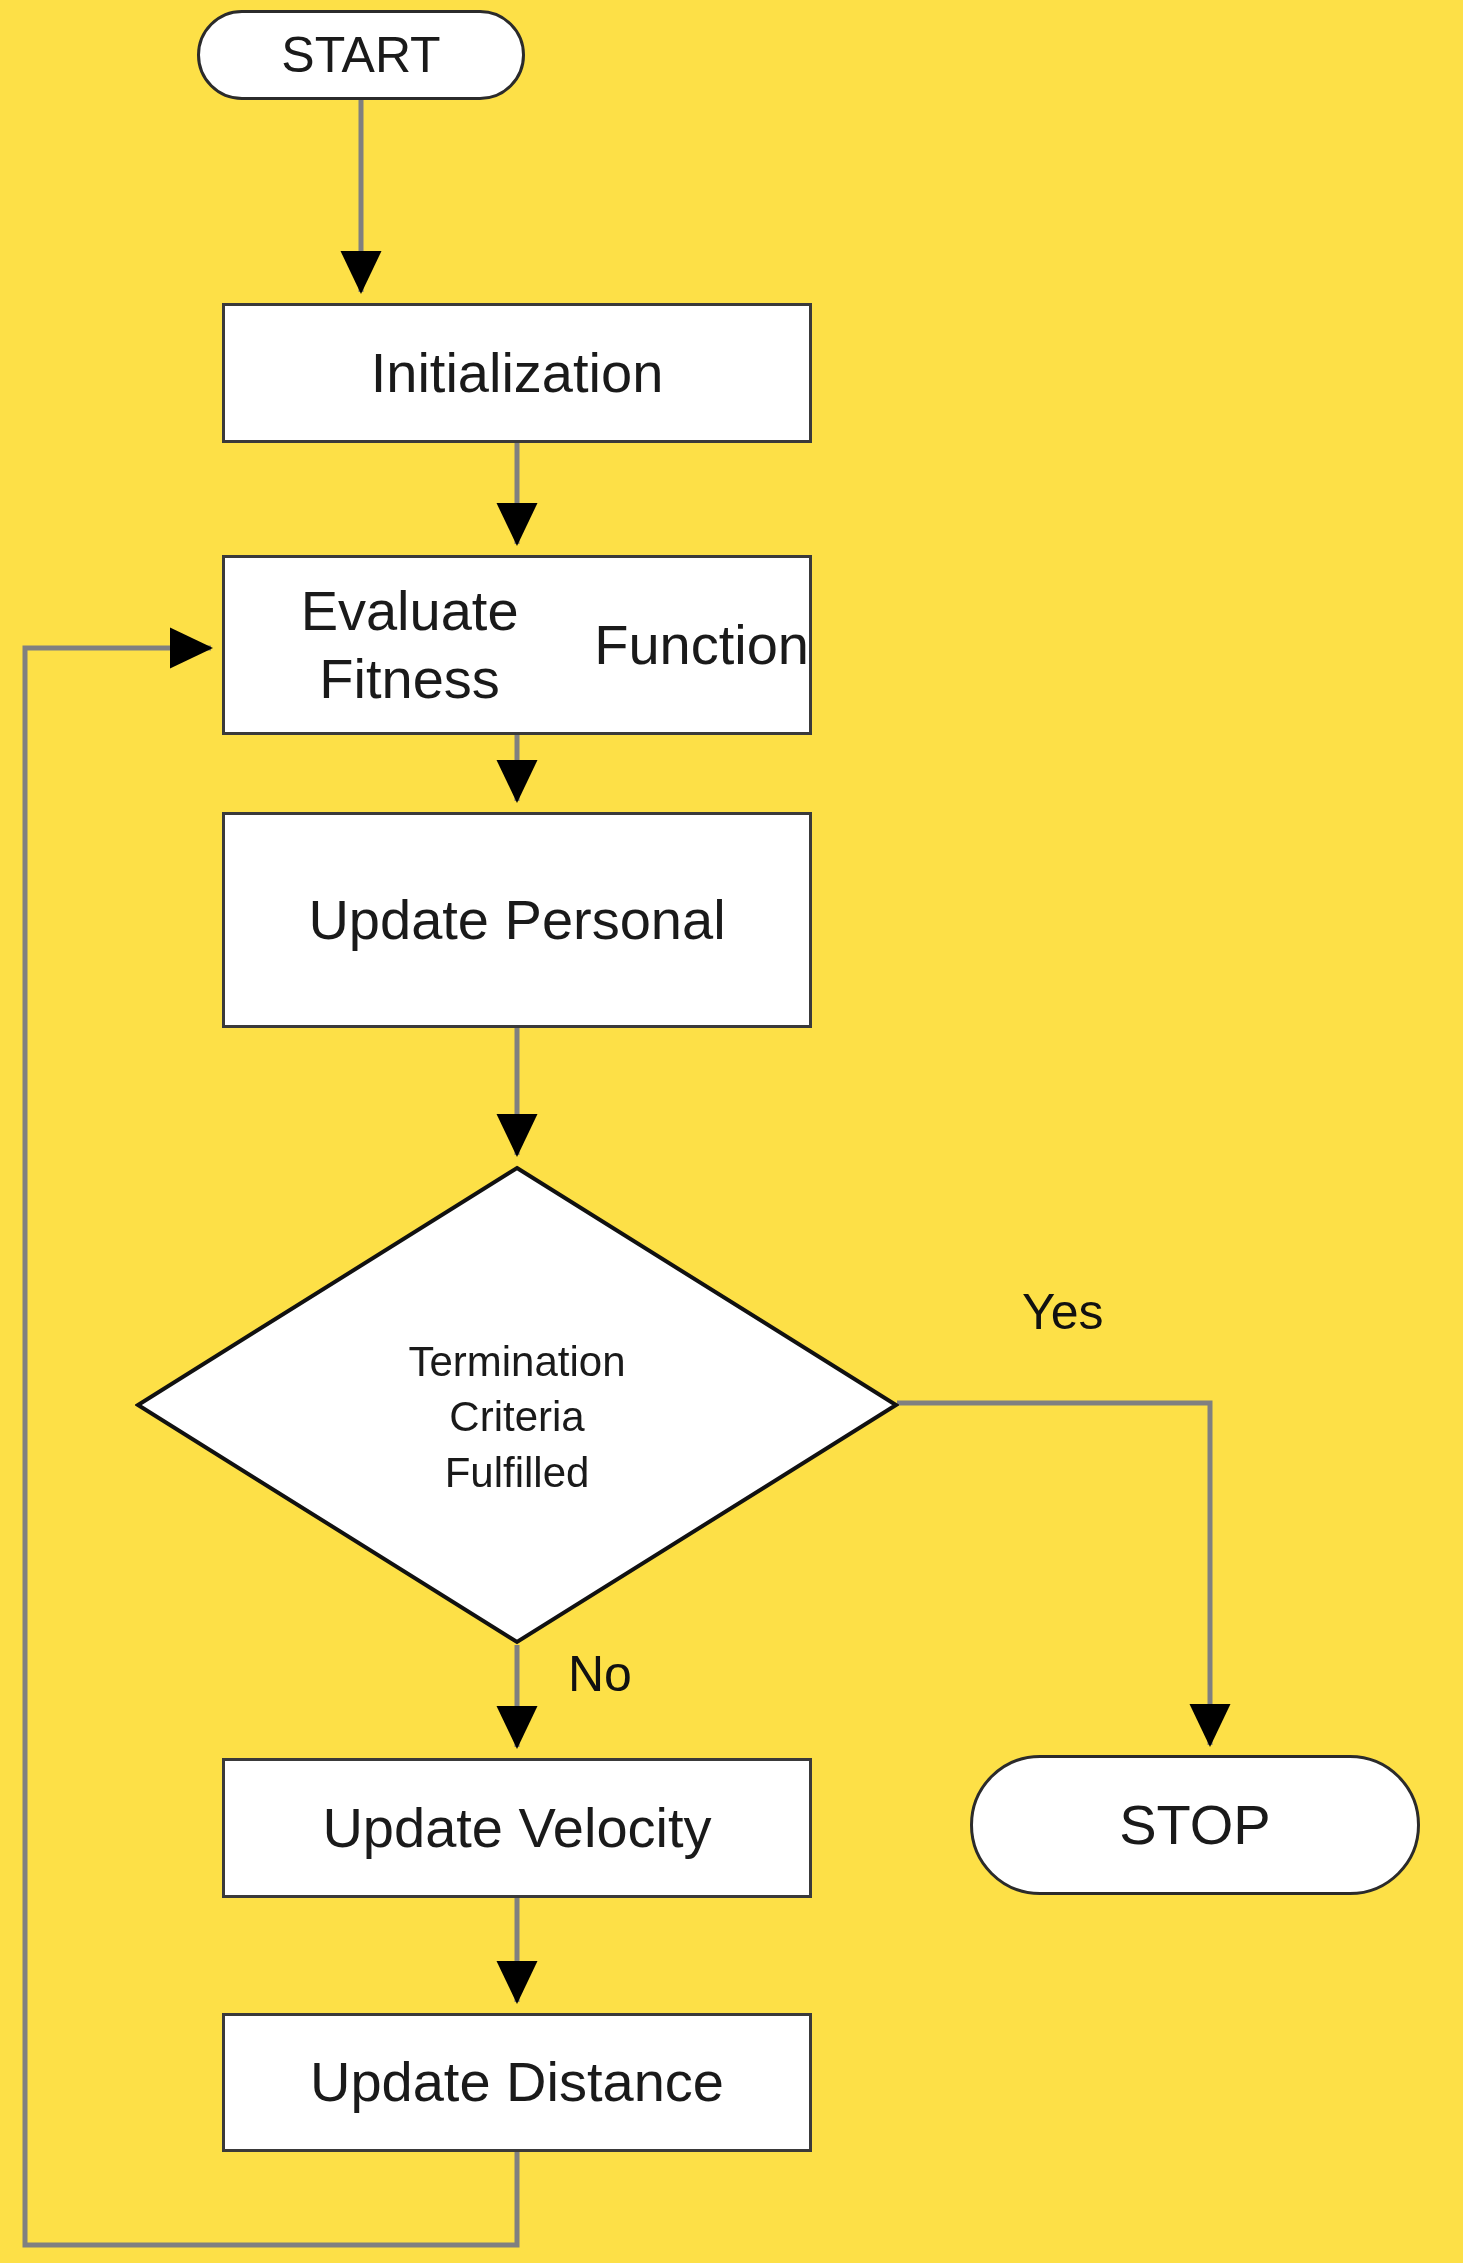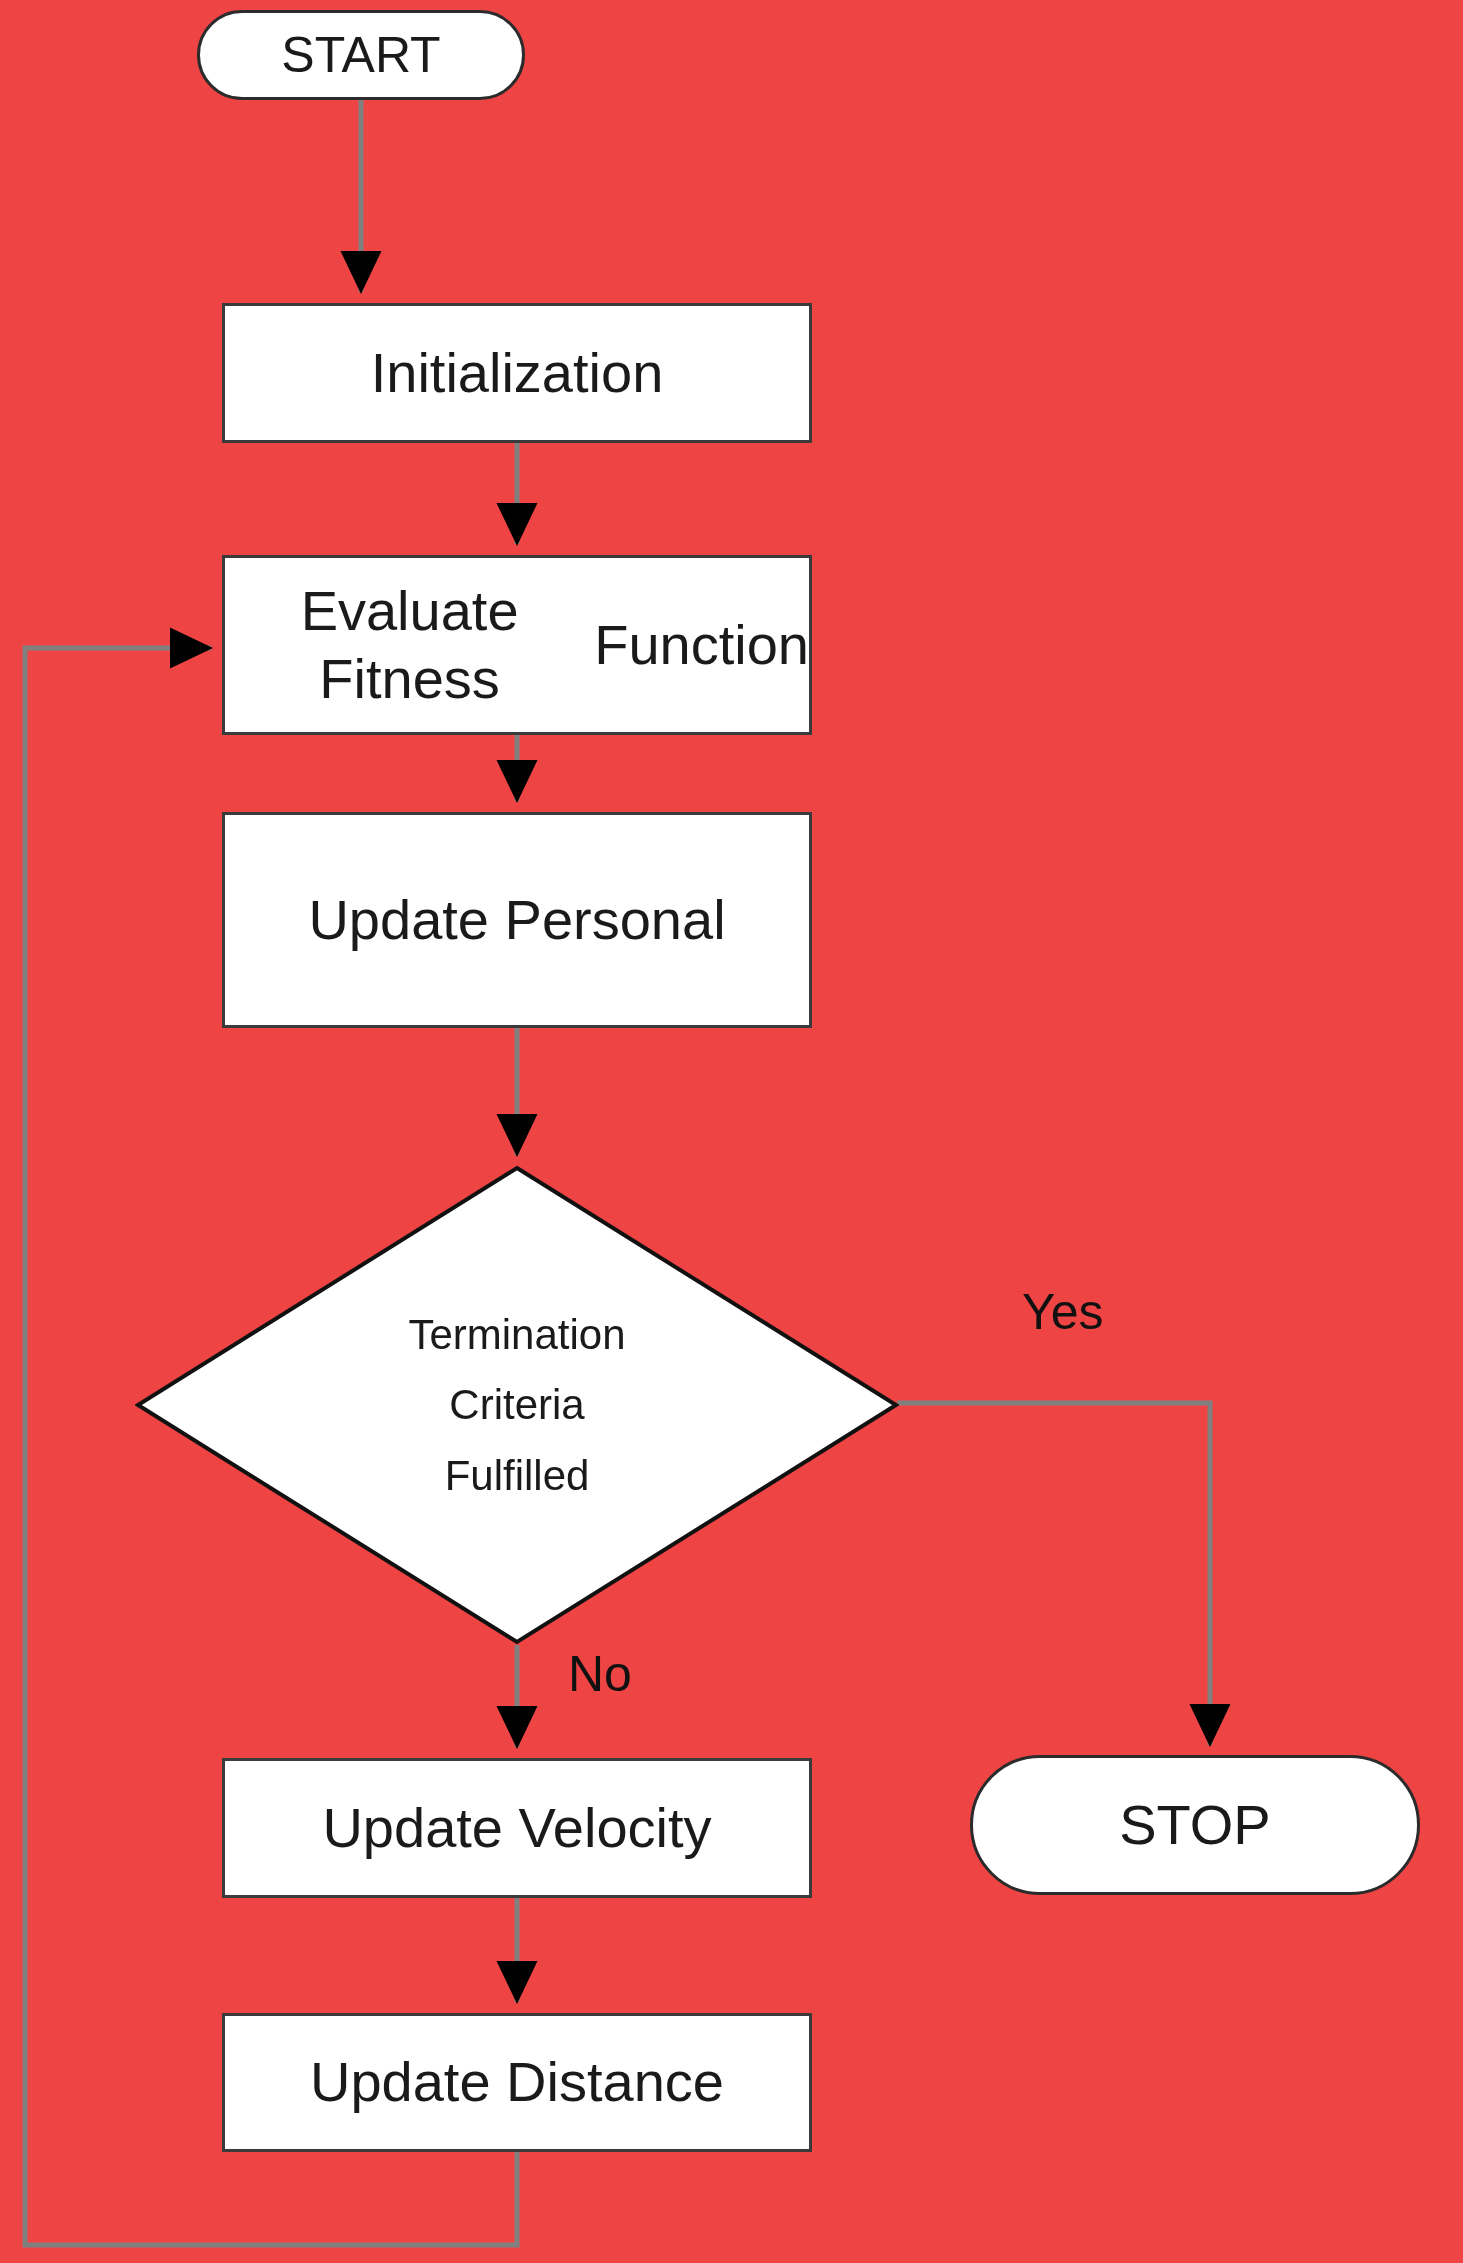--- a/index.html
+++ b/index.html
@@ -1,17 +1,17 @@
 <!DOCTYPE html>
 <html><head>
 <meta charset="utf-8">
 <style>
   html,body{margin:0;padding:0;background:#ffffff;}
   body{font-family:"Liberation Sans", sans-serif;}
-  #stage{position:relative;width:1463px;height:2263px;background:#ef4444;overflow:hidden;}
+  #stage{position:relative;width:1463px;height:2263px;background:#fde047;overflow:hidden;}
   #wires{position:absolute;left:0;top:0;width:1463px;height:2263px;}
   .node{position:absolute;box-sizing:border-box;background:#ffffff;
         display:flex;align-items:center;justify-content:center;text-align:center;
         color:#1a1a1a;line-height:1.22;}
   .proc{border:3px solid #3a3a3a;}
   .term{border:3px solid #2b2b2b;border-radius:999px;}
   .edgelabel{position:absolute;color:#111111;background:transparent;}
   .f42{font-size:42px;}
   .f44{font-size:56px;}
   .f50{font-size:50px;}
@@ -61,22 +61,22 @@
   </div>
 
   <div class="node proc f44" style="left:222px;top:812px;width:590px;height:216px;flex-direction:column;gap:15px;">
     <span>Update Personal</span>
   </div>
 
   <div style="position:absolute;left:135px;top:1165px;width:764px;height:480px;">
     <svg viewBox="0 0 764 480" width="764" height="480" xmlns="http://www.w3.org/2000/svg" style="position:absolute;left:0;top:0;">
       <polygon points="382,3 761,240 382,477 3,240" fill="#ffffff" stroke="#111111" stroke-width="4"></polygon>
     </svg>
-    <div class="f42" style="position:absolute;left:0;top:0;width:764px;height:480px;display:flex;flex-direction:column;
-                justify-content:center;text-align:center;line-height:1.32;color:#1a1a1a;gap:15px;">
+    <div class="f42" style="position:absolute;left:0;top:12px;width:764px;height:480px;display:flex;flex-direction:column;
+                justify-content:center;text-align:center;line-height:1.32;color:#1a1a1a;">
       <span>Termination</span>
       <span>Criteria</span>
       <span>Fulfilled</span>
     </div>
   </div>
 
   <div class="edgelabel f50" style="left:1022px;top:1283px;">
     <span>Yes</span>
   </div>
 

